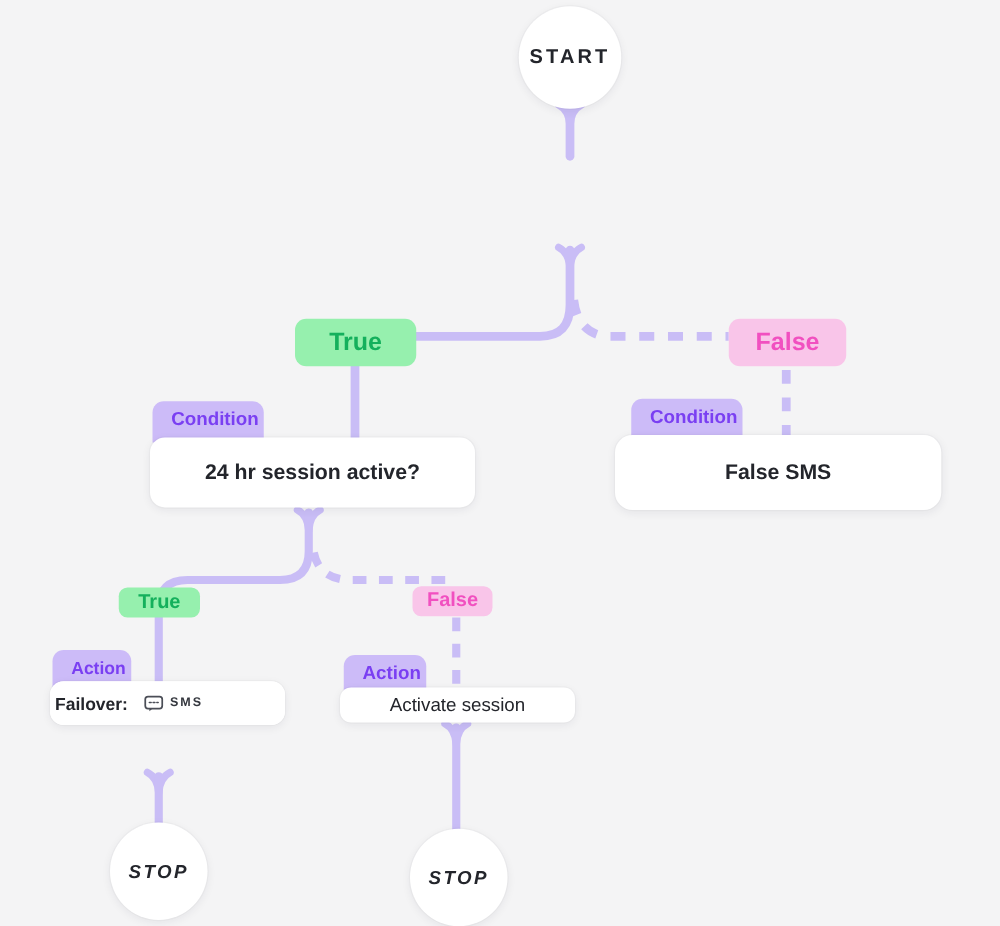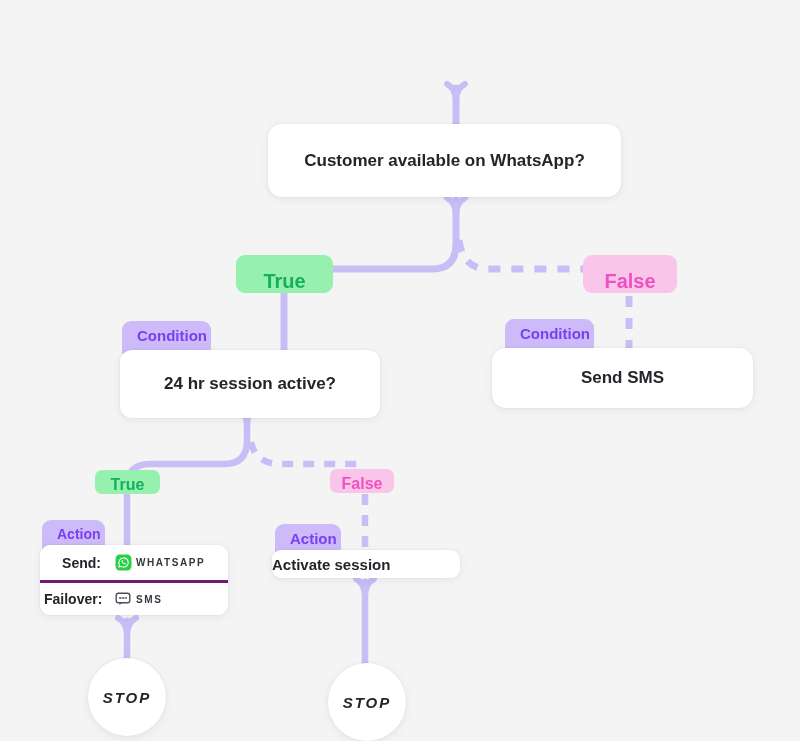--- a/index.html
+++ b/index.html
@@ -13,35 +13,35 @@
   body{font-family:"Liberation Sans","DejaVu Sans",sans-serif;color:var(--text);}
   .canvas{position:relative;width:800px;height:741px;background:var(--background);overflow:hidden;}
   .connectors{position:absolute;left:0;top:0;z-index:1;}
   .node{position:absolute;z-index:3;background:var(--node-bg);
         box-shadow:0 2px 8px rgba(25,25,50,.07),0 0 0 1px rgba(25,25,50,.025);}
   .circle-node{width:82px;height:82px;border-radius:50%;display:flex;align-items:center;justify-content:center;
         font-size:16px;font-weight:600;letter-spacing:2.5px;}
   .stop-node{width:78px;height:78px;font-size:15px;letter-spacing:2px;font-style:italic;}
   .qbox{border-radius:14px;display:flex;align-items:center;justify-content:center;
         font-size:17px;font-weight:600;}
-  .tf-badge{position:absolute;z-index:3;display:flex;align-items:flex-end;justify-content:center;
+  .tf-badge{position:absolute;z-index:3;display:flex;align-items:center;justify-content:center;
         border-radius:9px;font-weight:600;}
   .tf-true{background:var(--true-bg);color:var(--true-text);}
   .tf-false{background:var(--false-bg);color:var(--false-text);}
   .tf-lg{font-size:20px;}
   .tf-sm{font-size:16px;border-radius:7px;}
   .tag-badge{position:absolute;z-index:2;background:var(--badge-bg);color:var(--badge-text);
         font-size:15px;font-weight:700;padding:6px 4px 10px 15px;border-radius:9px 9px 0 0;}
   .action-box{border-radius:11px;overflow:hidden;display:flex;flex-direction:column;}
   .action-row{display:grid;grid-template-columns:66px 26px 1fr;align-items:center;height:35px;padding:0 6px 0 4px;background:var(--node-bg);}
   .action-row + .action-row{border-top:3px solid #701a75;}
   .row-label{text-align:right;font-size:14px;font-weight:700;padding-right:9px;}
   .row-channel{font-size:10px;font-weight:700;letter-spacing:1.6px;color:#34373e;}
-  .small-box{border-radius:9px;display:flex;align-items:center;justify-content:flex-start;
-        font-size:15px;font-weight:700;}
+  .small-box{border-radius:9px;display:flex;align-items:center;justify-content:center;
+        font-size:15px;font-weight:400;}
   .icon-wrap{display:flex;align-items:center;justify-content:center;}
 </style>
 </head>
 <body>
 
 <div class="canvas">
 
   <svg class="connectors" width="800" height="741" viewBox="0 0 800 741" fill="none">
 
     <path stroke="var(--connector)" stroke-width="6" stroke-linecap="round" fill="none" d="M447 84 Q455 88 456 100 M465 84 Q457 88 456 100
@@ -56,68 +56,57 @@
     <path stroke="var(--connector)" stroke-width="6.5" stroke-linecap="round" d="M247 410 V441 Q247 464 224 464 H150 Q127 464 127 487 V546"></path>
     <path stroke="var(--connector)" stroke-width="6.5" stroke-linecap="round" d="M127 621 V659"></path>
     <path stroke="var(--connector)" stroke-width="6.5" stroke-linecap="round" d="M365 582 V664"></path>
 
     <path stroke="var(--connector)" stroke-width="7" stroke-dasharray="12 11" d="M459 240 Q462 266 484 269 H583"></path>
     <path stroke="var(--connector)" stroke-width="7" stroke-dasharray="11 11" d="M629 296 V348"></path>
     <path stroke="var(--connector)" stroke-width="6.5" stroke-dasharray="11 10" d="M251 442 Q255 462 277 464 H358"></path>
     <path stroke="var(--connector)" stroke-width="6.5" stroke-dasharray="11 10" d="M365 494 V551"></path>
   </svg>
 
+  <div class="node circle-node" style="left:415px;top:5px;">
+    <span>START</span>
+  </div>
 
-  <div class="node qbox" style="left:268px;top:124px;width:353px;height:73px;">
-    <span>Customer available on WhatsApp?</span>
-  </div>
 
   <div class="tf-badge tf-true tf-lg" style="left:236px;top:255px;width:97px;height:38px;">
     <span>True</span>
   </div>
   <div class="tf-badge tf-false tf-lg" style="left:583px;top:255px;width:94px;height:38px;">
     <span>False</span>
   </div>
 
   <div class="tag-badge" style="left:122px;top:321px;">
     <span>Condition</span>
   </div>
-  <div class="node qbox" style="left:120px;top:350px;width:260px;height:68px;border-radius:12px;">
+  <div class="node qbox" style="left:120px;top:350px;width:260px;height:56px;border-radius:12px;">
     <span>24 hr session active?</span>
   </div>
 
   <div class="tag-badge" style="left:505px;top:319px;">
     <span>Condition</span>
   </div>
   <div class="node qbox" style="left:492px;top:348px;width:261px;height:60px;">
-    <span>Send SMS</span>
+    <span>False SMS</span>
   </div>
 
   <div class="tf-badge tf-true tf-sm" style="left:95px;top:470px;width:65px;height:24px;">
     <span>True</span>
   </div>
   <div class="tf-badge tf-false tf-sm" style="left:330px;top:469px;width:64px;height:24px;">
     <span>False</span>
   </div>
 
   <div class="tag-badge" style="left:42px;top:520px;font-size:14px;">
     <span>Action</span>
   </div>
   <div class="node action-box" style="left:40px;top:545px;width:188px;">
-    <div class="action-row">
-      <span class="row-label">Send:</span>
-      <span class="icon-wrap">
-        <svg width="17" height="17" viewBox="0 0 17 17">
-          <rect x="0.5" y="0.5" width="16" height="16" rx="4.5" fill="var(--whatsapp-green)"></rect>
-          <path d="M8.5 3.9a4.6 4.6 0 0 0-4 6.85L3.9 13l2.35-.6A4.6 4.6 0 1 0 8.5 3.9z" fill="none" stroke="#fff" stroke-width="1.1" stroke-linejoin="round"></path>
-          <path d="M6.8 6.6c.2-.5.7-.5.9-.1l.3.6c.1.2 0 .4-.1.6l-.2.2c.3.6.8 1.1 1.4 1.4l.2-.2c.2-.2.4-.2.6-.1l.6.3c.4.2.4.7-.1.9-.4.2-.9.2-1.3 0-1-.4-1.8-1.2-2.2-2.2-.2-.5-.2-1-.1-1.4z" fill="#fff"></path>
-        </svg>
-      </span>
-      <span class="row-channel">WHATSAPP</span>
-    </div>
     <div class="action-row">
       <span class="row-label">Failover:</span>
       <span class="icon-wrap">
         <svg width="16" height="14" viewBox="0 0 16 14" fill="none">
           <rect x="1.2" y="1.2" width="13.6" height="9.6" rx="2.2" stroke="var(--sms-icon)" stroke-width="1.4"></rect>
           <path d="M4.5 11v2l2.4-2z" fill="var(--sms-icon)"></path>
           <path d="M4.5 6h7" stroke="var(--sms-icon)" stroke-width="1.3" stroke-linecap="round" stroke-dasharray="1.4 1.6"></path>
         </svg>
       </span>
       <span class="row-channel">SMS</span>

